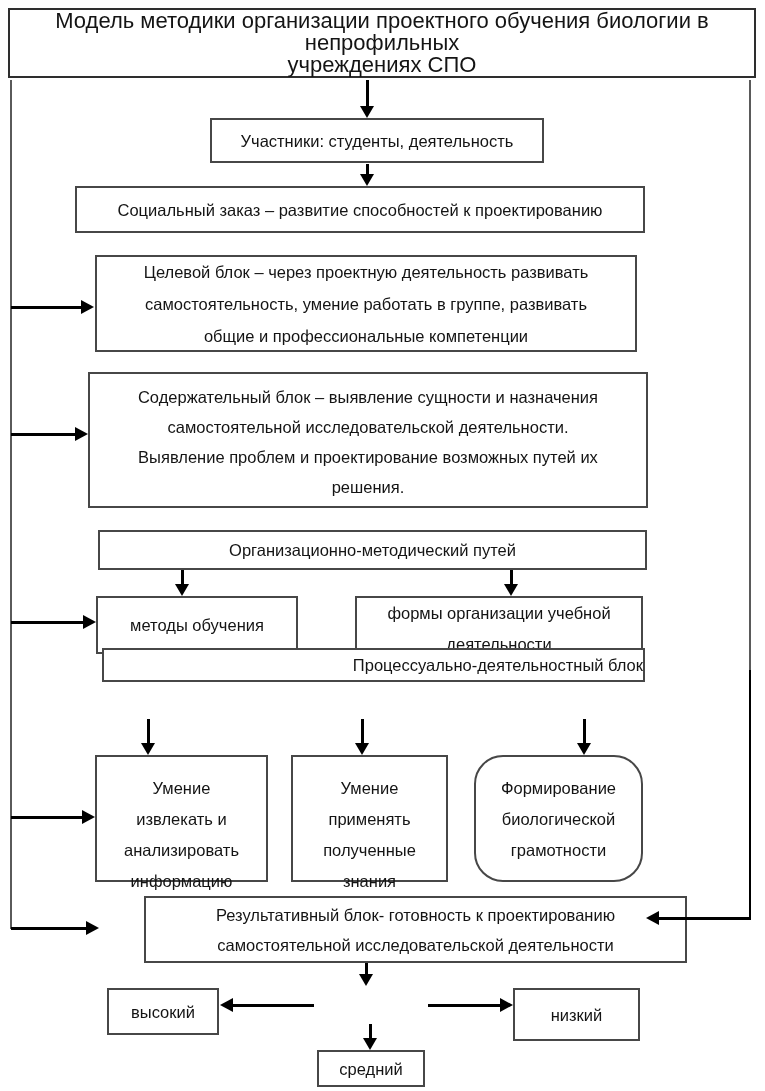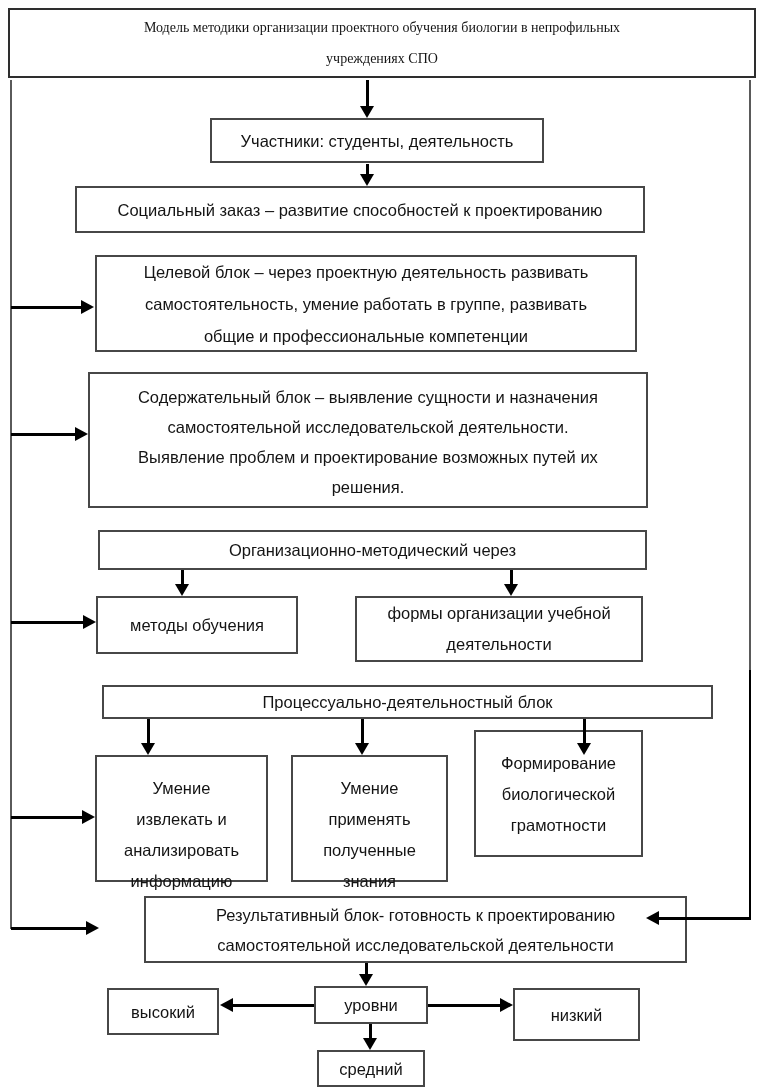--- a/index.html
+++ b/index.html
@@ -22,23 +22,23 @@
     text-align:center;
   }
   .lbl{
     white-space:pre-line;
     font-size:16.5px;
     line-height:30px;
     color:#141414;
   }
   .serifbox{border:2px solid #2e2e2e;}
   .serifbox .lbl{
-    font-family:Liberation Serif, serif;
-    font-size:14px;
-    line-height:31px;
+    font-family:Liberation Sans, sans-serif;
+    font-size:22px;
+    line-height:22px;
   }
   .topalign{align-items:flex-start;}
   .lh31 .lbl{line-height:31px;}
   .lh32 .lbl{line-height:32px;}
   
   .vline,.hline{position:absolute;background:#000000;}
   .vline{width:3px;}
   .hline{height:3px;}
   .grayline{background:#5a5a5a;}
   
@@ -72,64 +72,61 @@
 решения.</span>
   </div>
 
   <div class="box lh32" style="left:95px;top:255px;width:542px;height:97px;">
     <span class="lbl">Целевой блок – через проектную деятельность развивать
 самостоятельность, умение работать в группе, развивать
 общие и профессиональные компетенции</span>
   </div>
 
   <div class="box" style="left:98px;top:530px;width:549px;height:40px;">
-    <span class="lbl">Организационно-методический через</span>
+    <span class="lbl">Организационно-методический путей</span>
   </div>
 
   <div class="box topalign" style="left:96px;top:596px;width:202px;height:58px;padding-top:12px;">
     <span class="lbl">методы обучения</span>
   </div>
 
   <div class="box lh31" style="left:355px;top:596px;width:288px;height:66px;">
     <span class="lbl">формы организации учебной
 деятельности</span>
   </div>
 
-  <div class="box" style="left:102px;top:685px;width:611px;height:34px;">
+  <div class="box" style="left:102px;top:648px;width:543px;height:34px;justify-content:flex-end;">
     <span class="lbl">Процессуально-деятельностный блок</span>
   </div>
 
   <div class="box topalign lh31" style="left:95px;top:755px;width:173px;height:127px;padding-top:16px;">
     <span class="lbl">Умение
 извлекать и
 анализировать
 информацию</span>
   </div>
 
   <div class="box topalign lh31" style="left:291px;top:755px;width:157px;height:127px;padding-top:16px;">
     <span class="lbl">Умение
 применять
 полученные
 знания</span>
   </div>
 
-  <div class="box topalign lh31" style="left:474px;top:730px;width:169px;height:127px;padding-top:16px;">
+  <div class="box topalign lh31" style="left:474px;top:755px;width:169px;height:127px;padding-top:16px;border-radius:29px;">
     <span class="lbl">Формирование
 биологической
 грамотности</span>
   </div>
 
   <div class="box" style="left:100px;top:896px;width:543px;height:67px;margin-left:44px;">
     <span class="lbl">Результативный блок- готовность к проектированию
 самостоятельной исследовательской деятельности</span>
   </div>
 
-  <div class="box" style="left:314px;top:986px;width:114px;height:38px;">
-    <span class="lbl">уровни</span>
-  </div>
 
   <div class="box" style="left:107px;top:988px;width:112px;height:47px;">
     <span class="lbl">высокий</span>
   </div>
 
   <div class="box" style="left:513px;top:988px;width:127px;height:53px;">
     <span class="lbl">низкий</span>
   </div>
 
   <div class="box" style="left:317px;top:1050px;width:108px;height:37px;">

